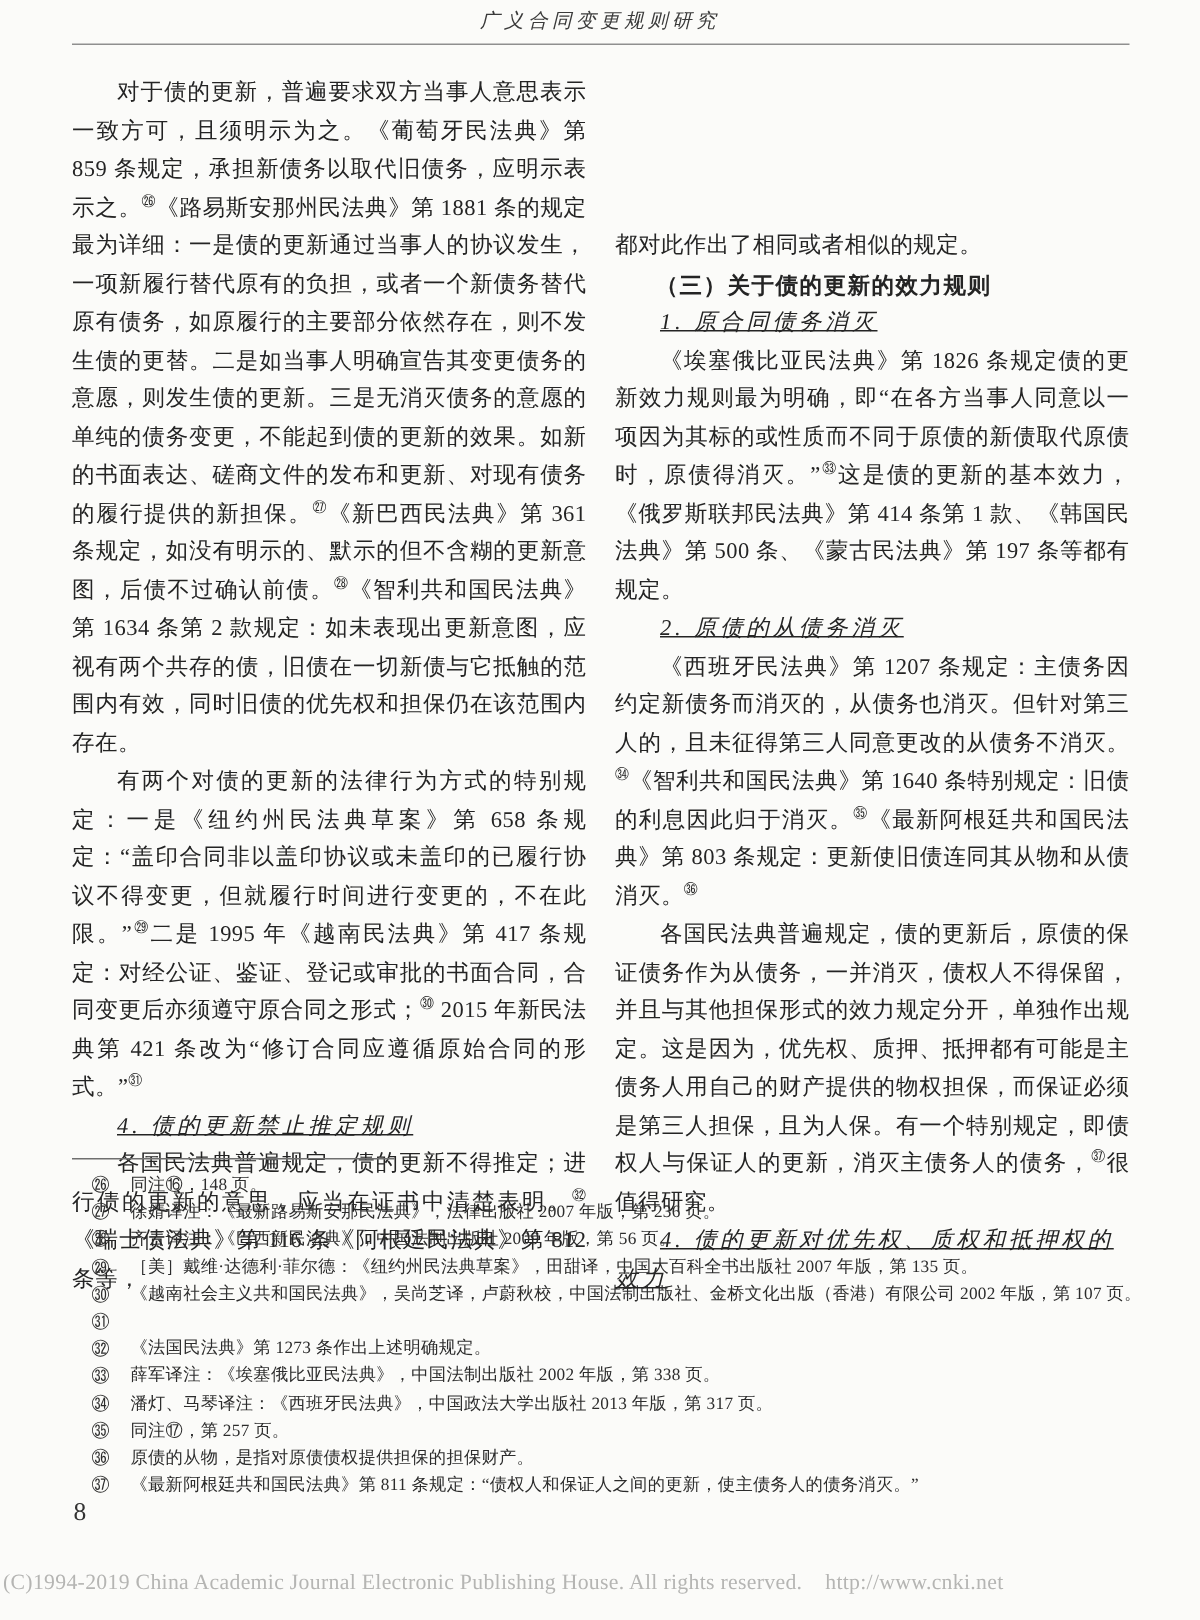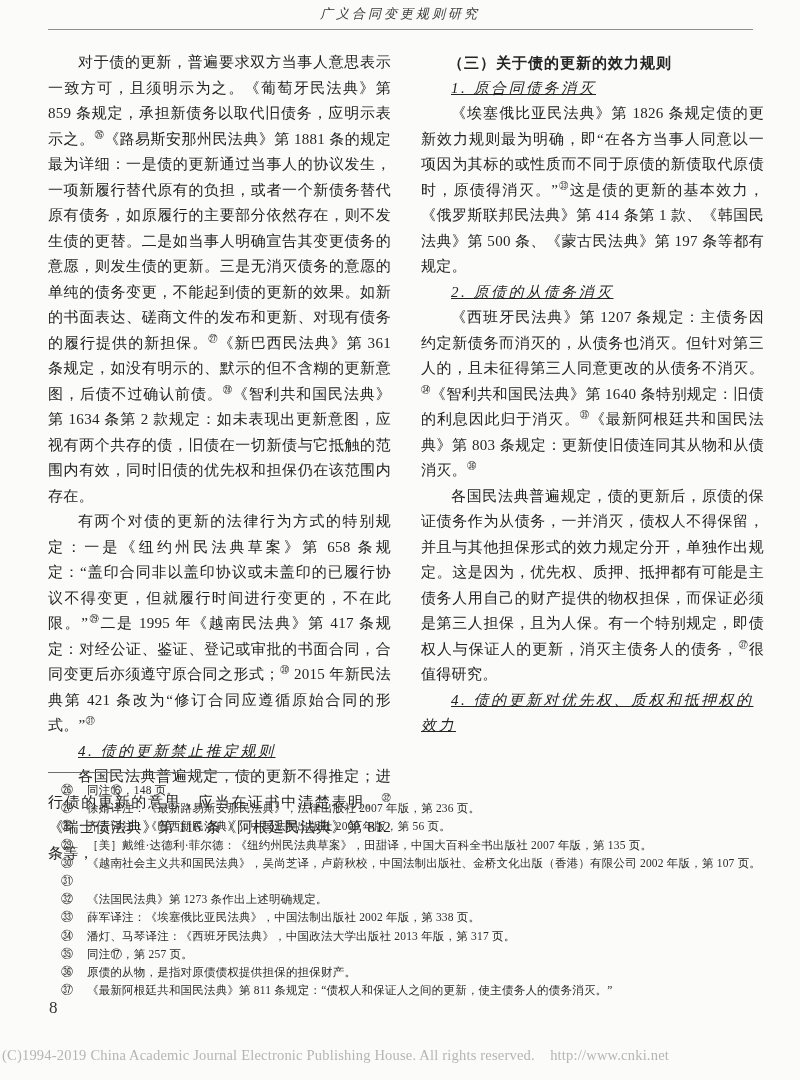--- a/index.html
+++ b/index.html
@@ -20,22 +20,23 @@
     font-style:italic;
     color:#3a3a3a;
   }
   .header-rule{
     height:0;
     border-top:1px solid #8f8f8f;
     margin:6px 47px 0 48px;
   }
   .content{
     display:flex;
-    gap:30px;
+    gap:19px;
     padding:20px 47px 0 48px;
+    align-items:flex-end;
   }
   .col{
     width:343px;
     flex:0 0 343px;
   }
   .para{
     font-size:15px;
     line-height:25.5px;
     text-align:justify;
     text-indent:2em;
@@ -116,20 +117,21 @@
   <div class="header-rule"></div>
 
   <div class="content">
     <div class="col">
       <div class="para">对于债的更新，普遍要求双方当事人意思表示一致方可，且须明示为之。《葡萄牙民法典》第 859 条规定，承担新债务以取代旧债务，应明示表示之。<sup>㉖</sup>《路易斯安那州民法典》第 1881 条的规定最为详细：一是债的更新通过当事人的协议发生，一项新履行替代原有的负担，或者一个新债务替代原有债务，如原履行的主要部分依然存在，则不发生债的更替。二是如当事人明确宣告其变更债务的意愿，则发生债的更新。三是无消灭债务的意愿的单纯的债务变更，不能起到债的更新的效果。如新的书面表达、磋商文件的发布和更新、对现有债务的履行提供的新担保。<sup>㉗</sup>《新巴西民法典》第 361 条规定，如没有明示的、默示的但不含糊的更新意图，后债不过确认前债。<sup>㉘</sup>《智利共和国民法典》第 1634 条第 2 款规定：如未表现出更新意图，应视有两个共存的债，旧债在一切新债与它抵触的范围内有效，同时旧债的优先权和担保仍在该范围内存在。</div>
       <div class="para">有两个对债的更新的法律行为方式的特别规定：一是《纽约州民法典草案》第 658 条规定：“盖印合同非以盖印协议或未盖印的已履行协议不得变更，但就履行时间进行变更的，不在此限。”<sup>㉙</sup>二是 1995 年《越南民法典》第 417 条规定：对经公证、鉴证、登记或审批的书面合同，合同变更后亦须遵守原合同之形式；<sup>㉚</sup> 2015 年新民法典第 421 条改为“修订合同应遵循原始合同的形式。”<sup>㉛</sup></div>
       <div class="subhead-kai">4. 债的更新禁止推定规则</div>
       <div class="para">各国民法典普遍规定，债的更新不得推定；进行债的更新的意思，应当在证书中清楚表明。<sup>㉜</sup>《瑞士债法典》第 116 条《阿根廷民法典》第 812 条等，</div>
     </div>
     <div class="col">
+      <div class="para noindent">都对此作出了相同或者相似的规定。</div>
       <div class="subhead-bold">（三）关于债的更新的效力规则</div>
       <div class="subhead-kai">1. 原合同债务消灭</div>
       <div class="para">《埃塞俄比亚民法典》第 1826 条规定债的更新效力规则最为明确，即“在各方当事人同意以一项因为其标的或性质而不同于原债的新债取代原债时，原债得消灭。”<sup>㉝</sup>这是债的更新的基本效力，《俄罗斯联邦民法典》第 414 条第 1 款、《韩国民法典》第 500 条、《蒙古民法典》第 197 条等都有规定。</div>
       <div class="subhead-kai">2. 原债的从债务消灭</div>
       <div class="para">《西班牙民法典》第 1207 条规定：主债务因约定新债务而消灭的，从债务也消灭。但针对第三人的，且未征得第三人同意更改的从债务不消灭。<sup>㉞</sup>《智利共和国民法典》第 1640 条特别规定：旧债的利息因此归于消灭。<sup>㉟</sup>《最新阿根廷共和国民法典》第 803 条规定：更新使旧债连同其从物和从债消灭。<sup>㊱</sup></div>
       <div class="para">各国民法典普遍规定，债的更新后，原债的保证债务作为从债务，一并消灭，债权人不得保留，并且与其他担保形式的效力规定分开，单独作出规定。这是因为，优先权、质押、抵押都有可能是主债务人用自己的财产提供的物权担保，而保证必须是第三人担保，且为人保。有一个特别规定，即债权人与保证人的更新，消灭主债务人的债务，<sup>㊲</sup>很值得研究。</div>
       <div class="subhead-kai">4. 债的更新对优先权、质权和抵押权的效力</div>
     </div>
   </div>
 

